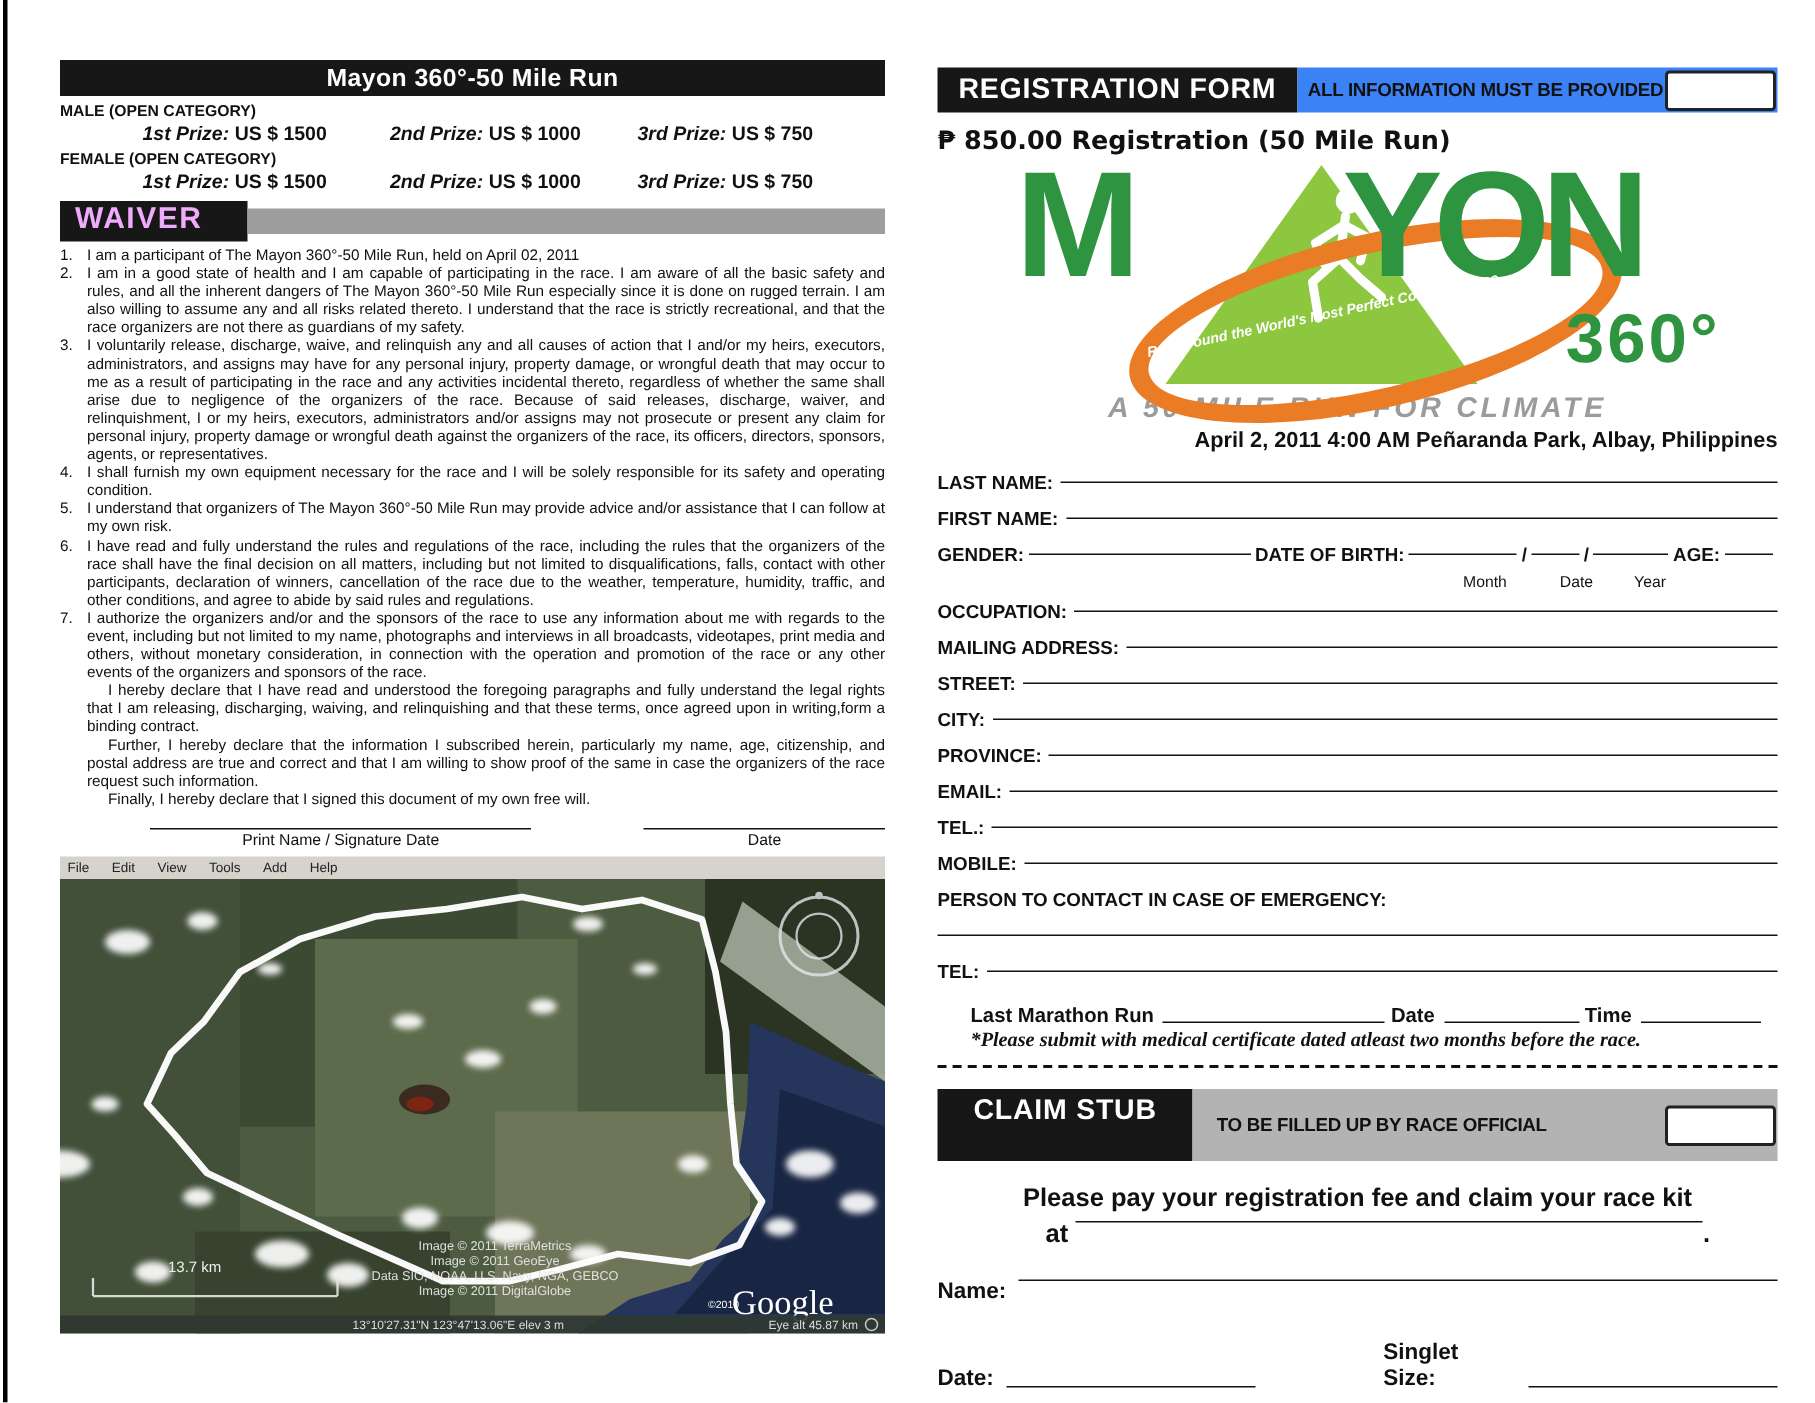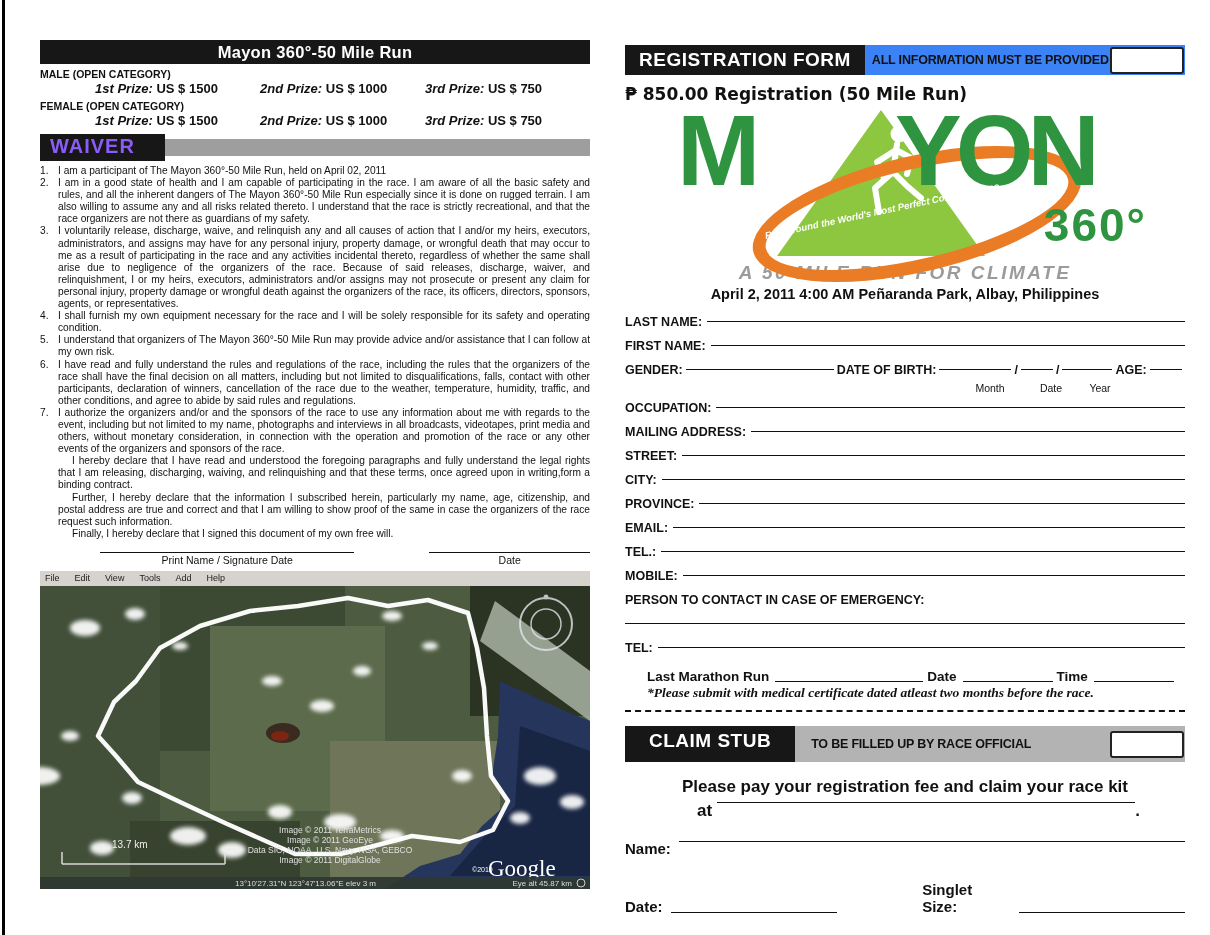--- a/index.html
+++ b/index.html
@@ -8,21 +8,21 @@
 
   
   .leftcol{position:absolute;left:40px;top:40px;width:550px}
   .barhead{background:#171717;color:#fff;font-weight:bold;text-align:center;font-size:16.5px;line-height:24px;height:24px;letter-spacing:.3px}
   .cat{font-weight:bold;font-size:10.5px;margin-top:4px}
   .prizerow{display:flex;padding-left:55px;font-size:13px;margin:1px 0 2px}
   .pz{width:172px;white-space:nowrap}
   .pz .lab{font-style:italic;font-weight:bold}
   .pz .amt{font-weight:bold}
   .waiverhead{display:flex;margin-top:6px}
-  .wblack{background:#171717;color:#8b5cf6;font-weight:bold;font-size:20px;padding:1px 30px 3px 10px;letter-spacing:1px}
+  .wblack{background:#171717;color:#f0abfc;font-weight:bold;font-size:20px;padding:1px 30px 3px 10px;letter-spacing:1px}
   .wgray{flex:1;height:17px;background:#9e9e9e;margin-top:5px}
   .wlist{margin-top:4px;font-size:10.2px;line-height:12.1px}
   .witem{display:flex}
   .witem .n{width:13px;flex:none;margin-right:5px}
   .witem .t{flex:1;text-align:justify}
   .wclose{margin-left:18px;text-indent:14px;text-align:justify;font-size:10.2px;line-height:12.1px}
   .sigrow{display:flex;margin-top:12px;margin-bottom:5px}
   .sig1{width:285px;margin-left:60px}
   .sig2{width:180px;margin-left:75px}
   .sigline{border-top:1.3px solid #111;height:1px}
@@ -43,35 +43,35 @@
 
   .logo{position:relative;height:150px;width:520px;margin:4px auto 0}
   .tri{position:absolute;left:132px;top:2px;width:0;height:0;border-left:104px solid transparent;border-right:104px solid transparent;border-bottom:146px solid #8dc63f;z-index:1}
   .lM{position:absolute;left:32px;top:-8px;font-size:100px;line-height:100px;font-weight:bold;color:#2e9440;z-index:3}
   .lYON{position:absolute;left:250px;top:-8px;font-size:100px;line-height:100px;font-weight:bold;color:#2e9440;letter-spacing:-6px;z-index:3}
   .ring{position:absolute;left:104px;top:48px;width:310px;height:90px;border:13px solid #ea7c26;border-radius:50%;transform:rotate(-13deg);z-index:2}
   .band{position:absolute;left:120px;top:122px;width:300px;transform:rotate(-12deg);transform-origin:left center;color:#fff;font-size:9.5px;font-weight:bold;font-style:italic;z-index:4;white-space:nowrap}
   .deg{position:absolute;right:18px;top:90px;font-size:46px;font-weight:bold;color:#2e9440;z-index:3;letter-spacing:2px}
   .runner{position:absolute;left:218px;top:16px;z-index:2}
   .tagline{text-align:center;font-size:19px;font-style:italic;font-weight:bold;color:#9b9b9b;letter-spacing:2.5px;margin-top:4px}
-  .eventline{text-align:center;font-weight:bold;font-size:14.5px;margin-top:2px}
+  .eventline{text-align:right;font-weight:bold;font-size:14.5px;margin-top:2px}
 
   .fields{margin-top:8px}
   .frow{display:flex;align-items:center;height:24px}
   .flab{font-weight:bold;font-size:12.5px;white-space:nowrap;padding-bottom:1px}
   .fline{flex:1;border-bottom:1.6px solid #111;margin:0 0 2px 5px;height:1px}
   .gline{border-bottom:1.6px solid #111;margin:0 3px 2px 3px;height:1px}
   .slash{font-weight:bold;font-size:12.5px;padding-bottom:1px}
   .subrow{display:flex;height:14px;font-size:10.5px;font-weight:normal}
   .marrow{display:flex;align-items:flex-end;height:24px;padding-left:22px;font-weight:bold;font-size:13.5px}
   .mline{border-bottom:1.6px solid #111;margin:0 4px 2px 6px;height:1px}
   .mednote{font-family:"Liberation Serif",serif;font-style:italic;font-weight:600;font-size:13.5px;padding-left:22px;margin-top:1px}
   .dashsep{border-top:2.5px dashed #111;margin-top:9px}
 
-  .claimhead{display:flex;height:36px;margin-top:14px}
+  .claimhead{display:flex;height:48px;margin-top:14px}
   .claimblack{background:#171717;color:#fff;font-weight:bold;font-size:19px;line-height:30px;padding:0 24px;letter-spacing:.5px}
   .claimgray{flex:1;background:#b3b3b3;display:flex;align-items:center;padding-left:16px}
   .claim1{font-weight:bold;font-size:17px;text-align:center;margin-top:15px}
   .claim2{display:flex;align-items:flex-start;margin:4px 45px 0 72px;font-weight:bold;font-size:17px}
   .claim2 .fline{margin-bottom:3px}
   .namerow{display:flex;margin-top:19px;font-weight:bold;font-size:15px}
   .daterow{display:flex;align-items:flex-end;margin-top:24px;font-weight:bold;font-size:15px}
   .dline{border-bottom:1.6px solid #111;margin:0 0 2px 8px;height:1px;width:168px}
   .spacer{width:86px}
 </style>

